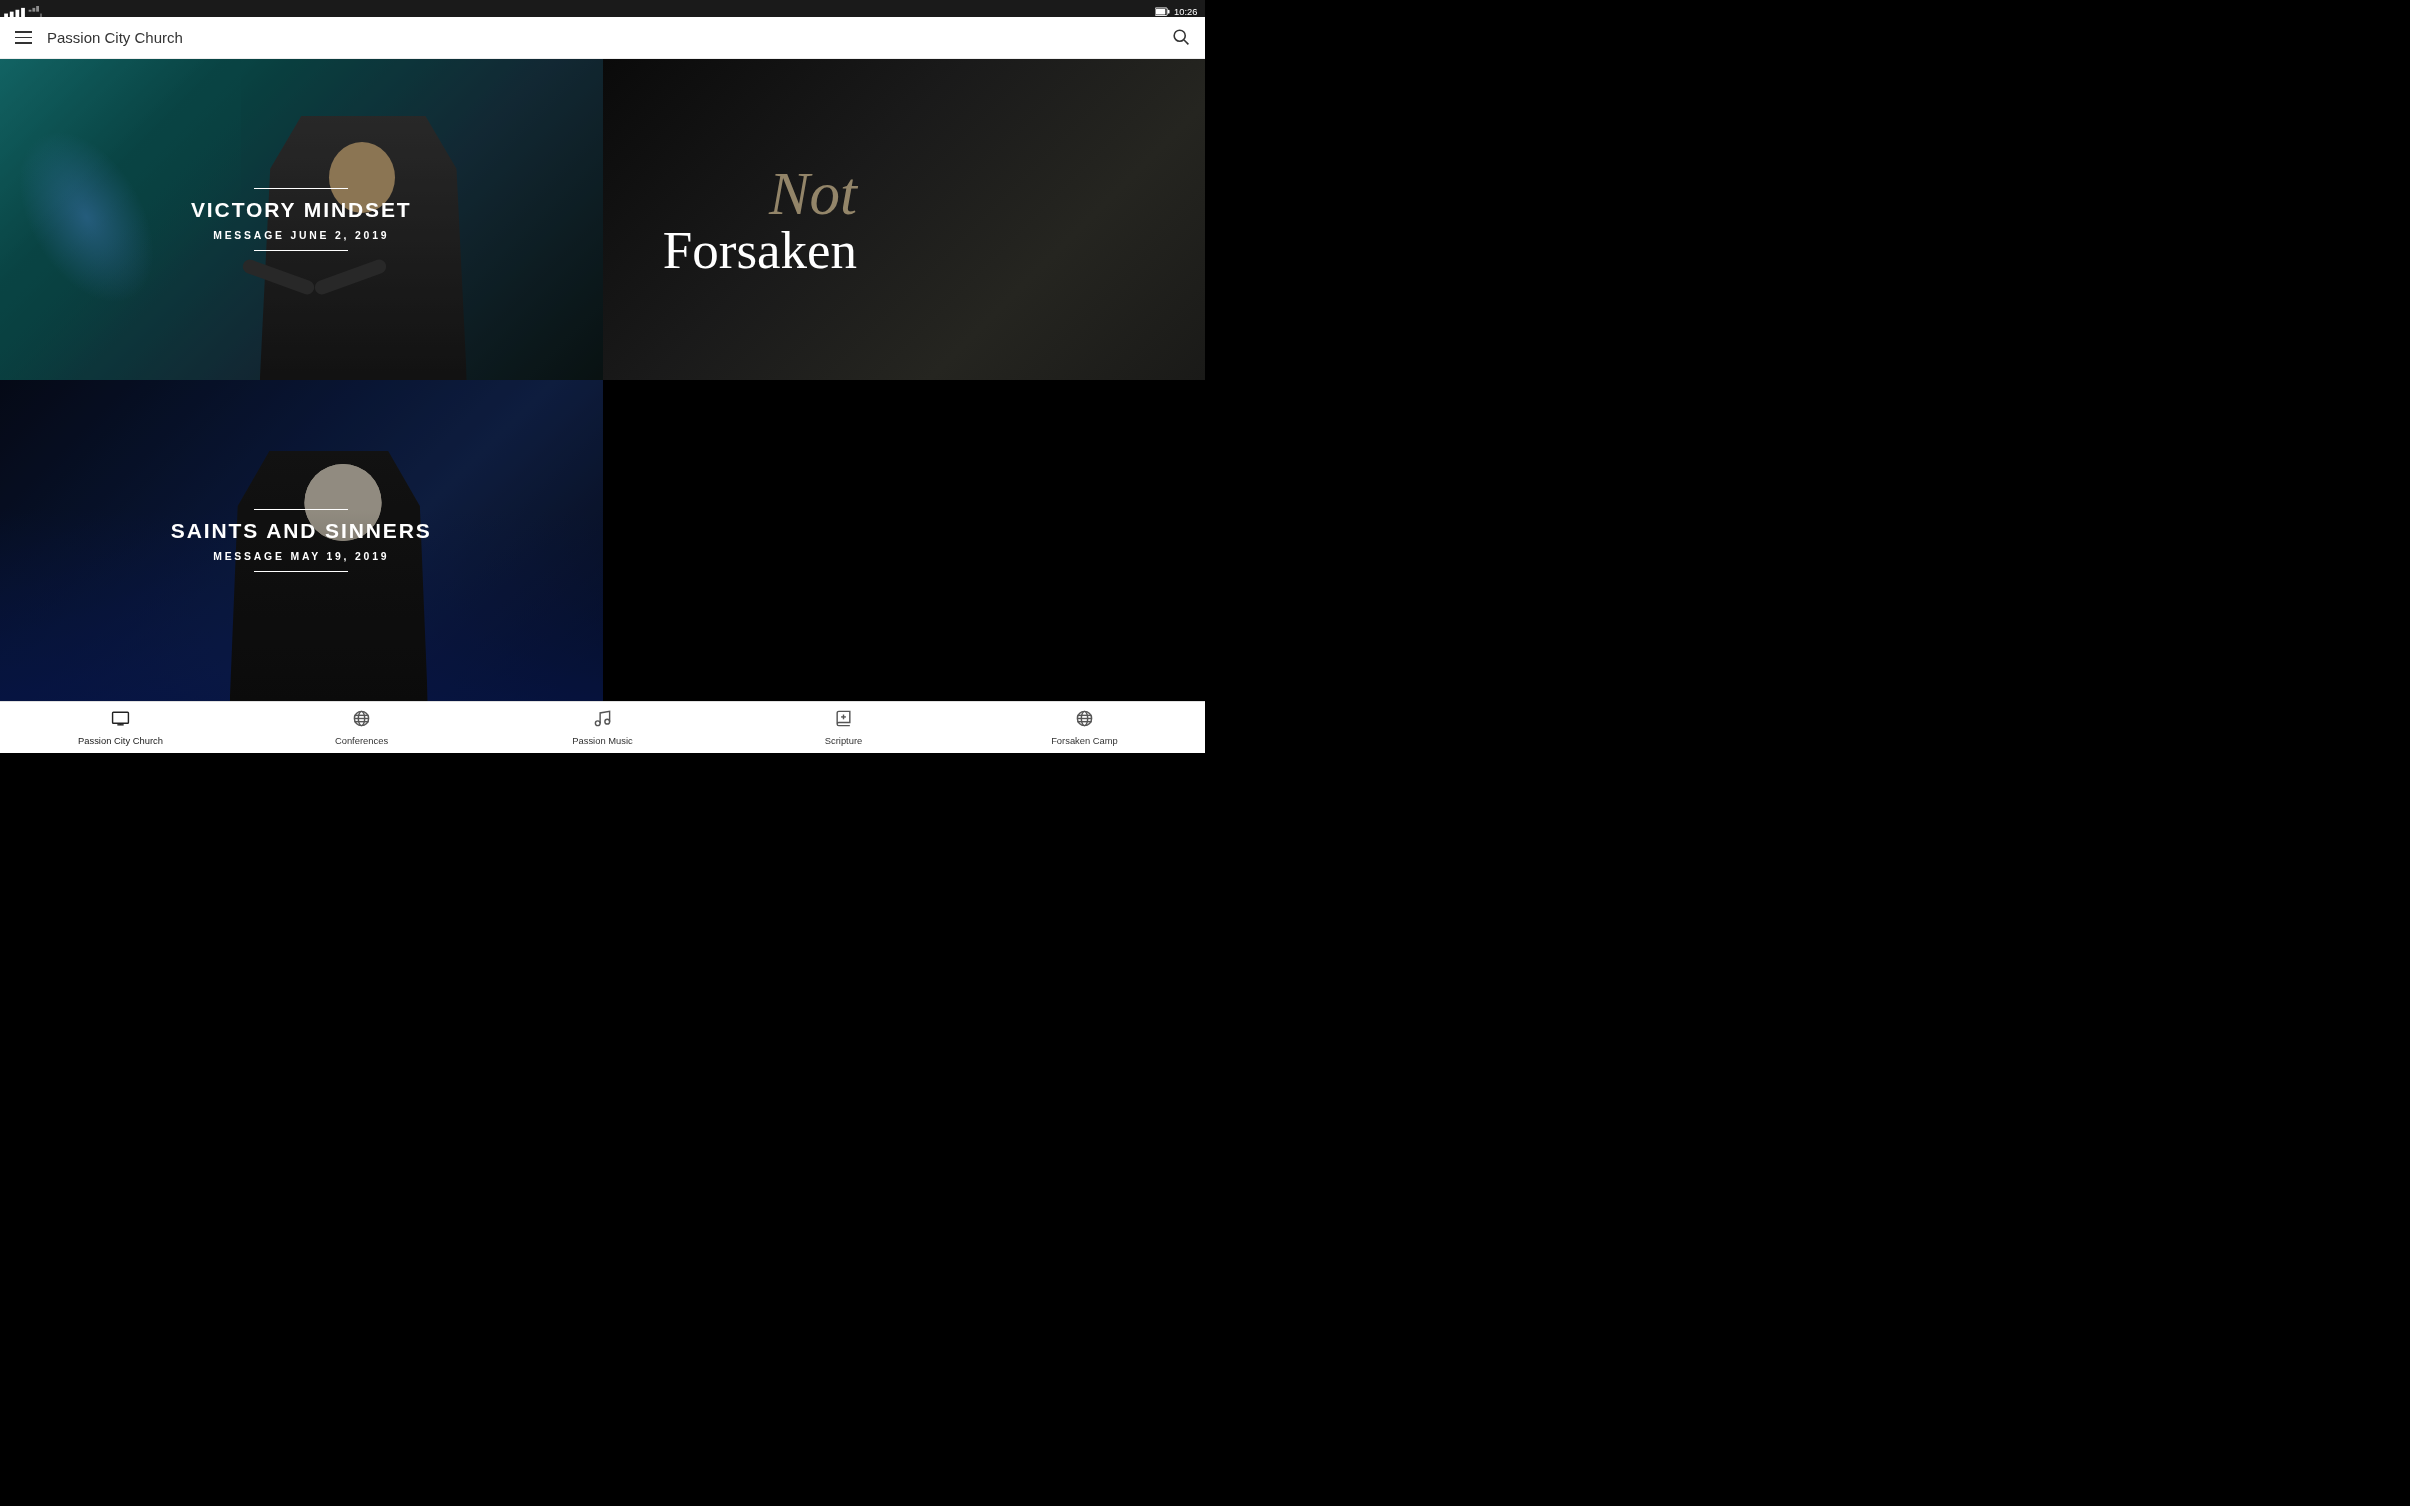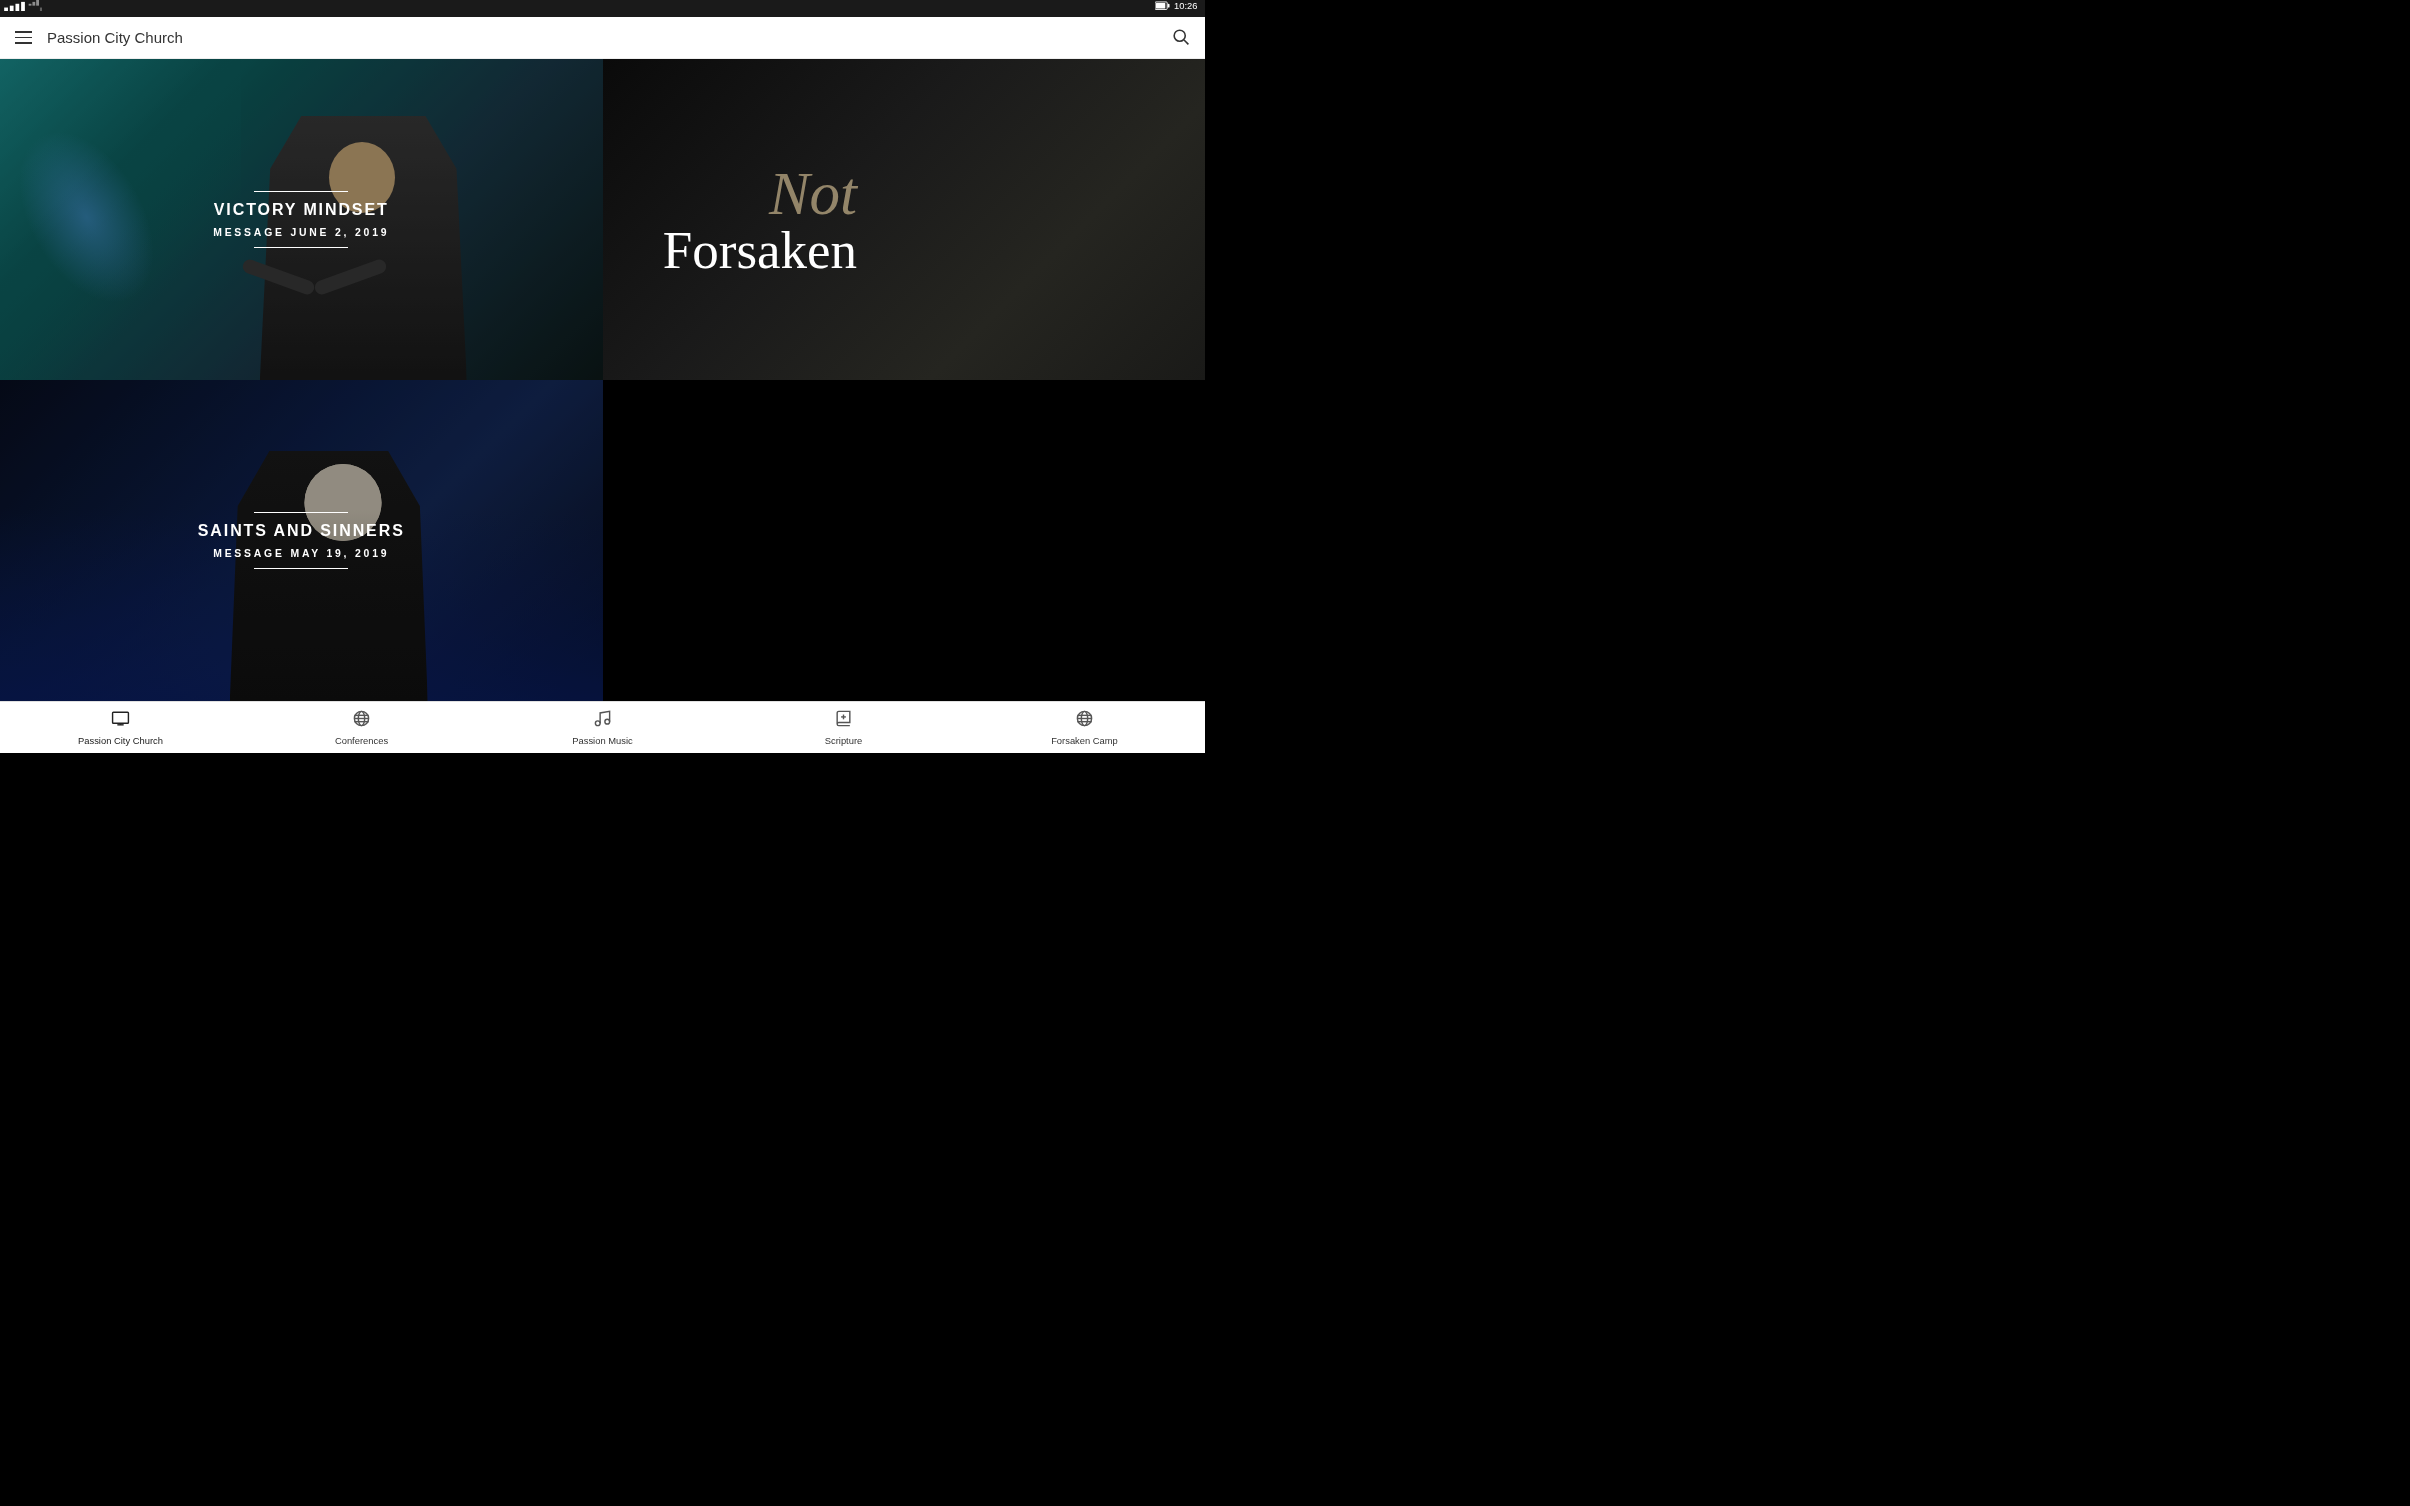--- a/index.html
+++ b/index.html
@@ -16,21 +16,21 @@
       overflow: hidden;
       position: relative;
     }
 
     
     .status-bar {
       width: 100%;
       height: 17px;
       background: #1a1a1a;
       display: flex;
-      align-items: flex-start;
+      align-items: flex-end;
       justify-content: flex-end;
       padding: 0 7.5px;
       position: relative;
       z-index: 100;
     }
 
     .status-bar-left {
       position: absolute;
       left: 3.8px;
       display: flex;
@@ -157,21 +157,21 @@
       padding: 19px;
       display: flex;
       flex-direction: column;
       align-items: center;
       justify-content: center;
       height: 100%;
     }
 
     .card-title {
       color: #fff;
-      font-size: 16px;
+      font-size: 21px;
       font-weight: 700;
       text-transform: uppercase;
       letter-spacing: 1.9px;
       text-align: center;
       margin-bottom: 7.5px;
     }
 
     .card-divider-top {
       width: 94px;
       height: 0.9px;

